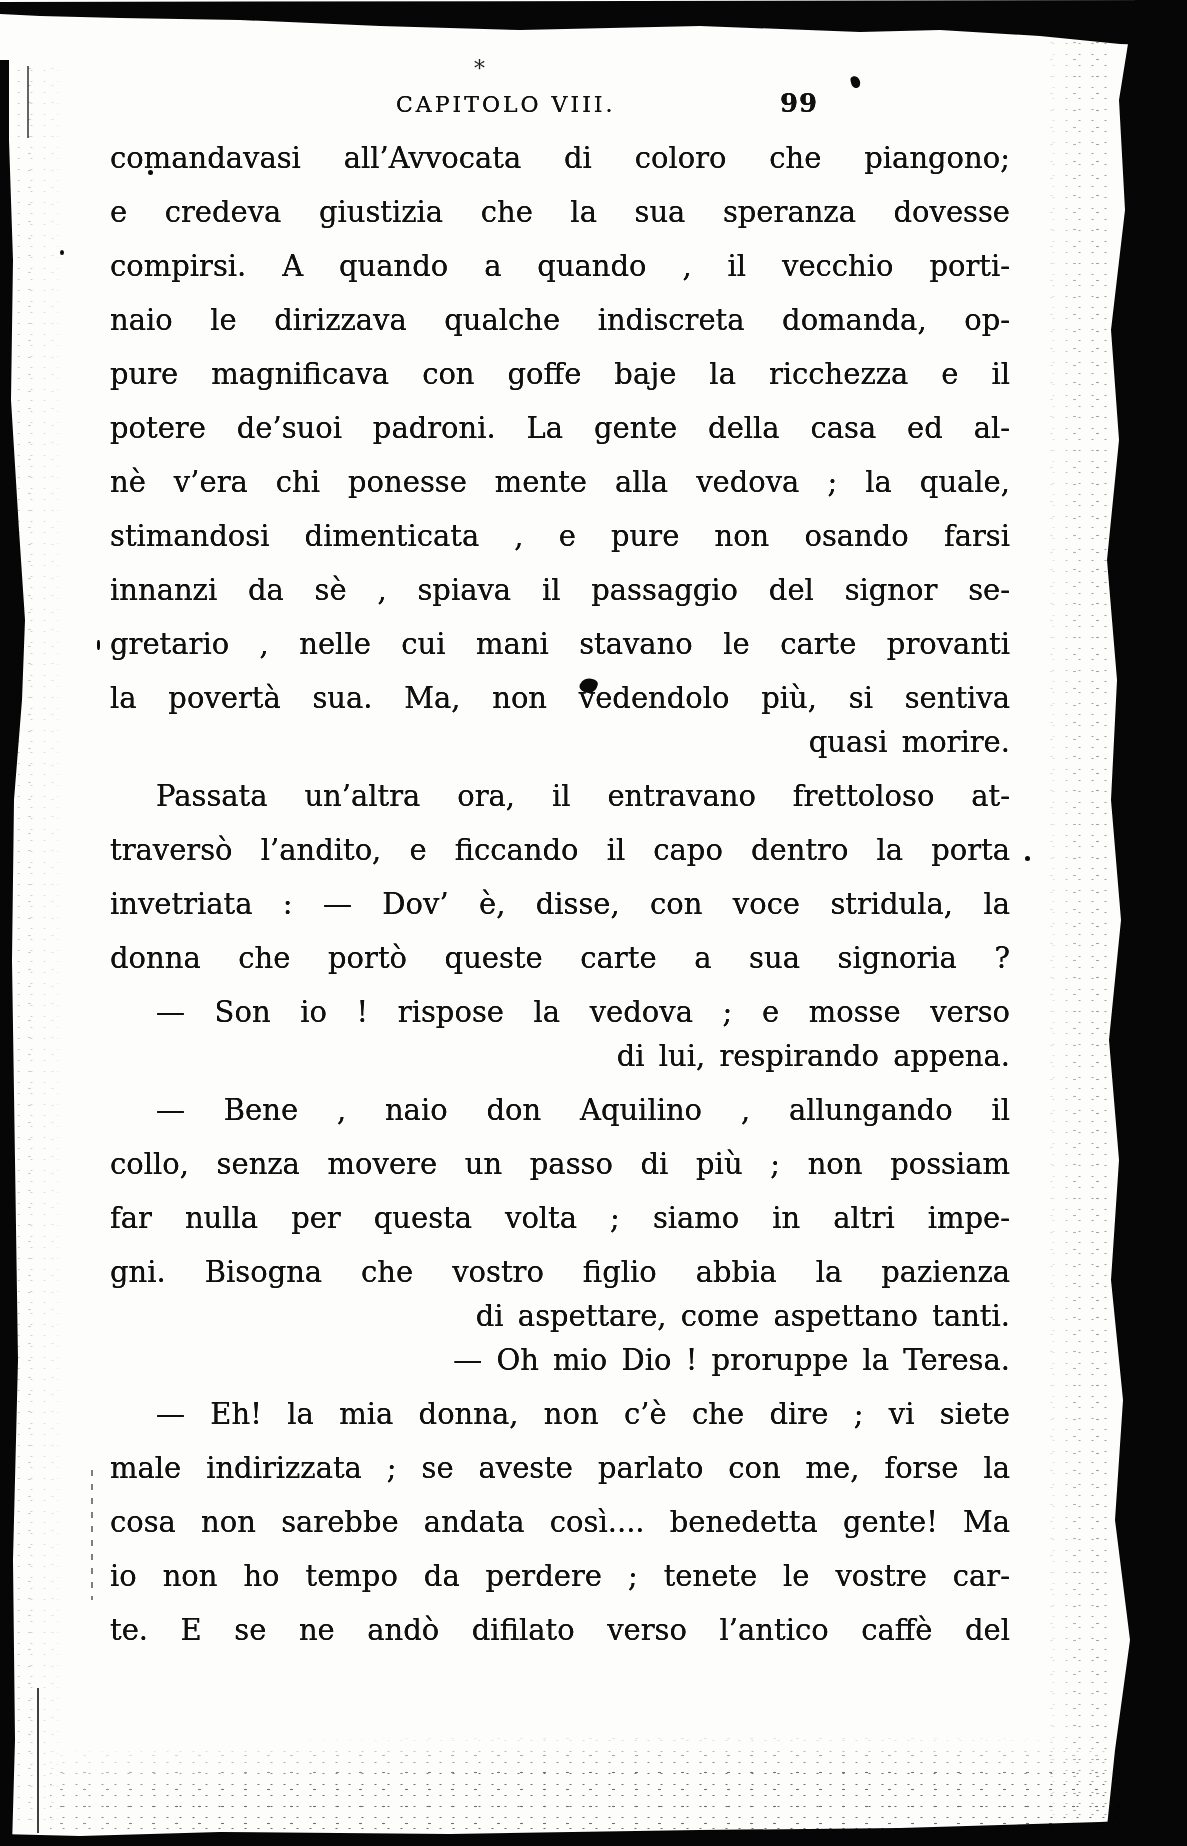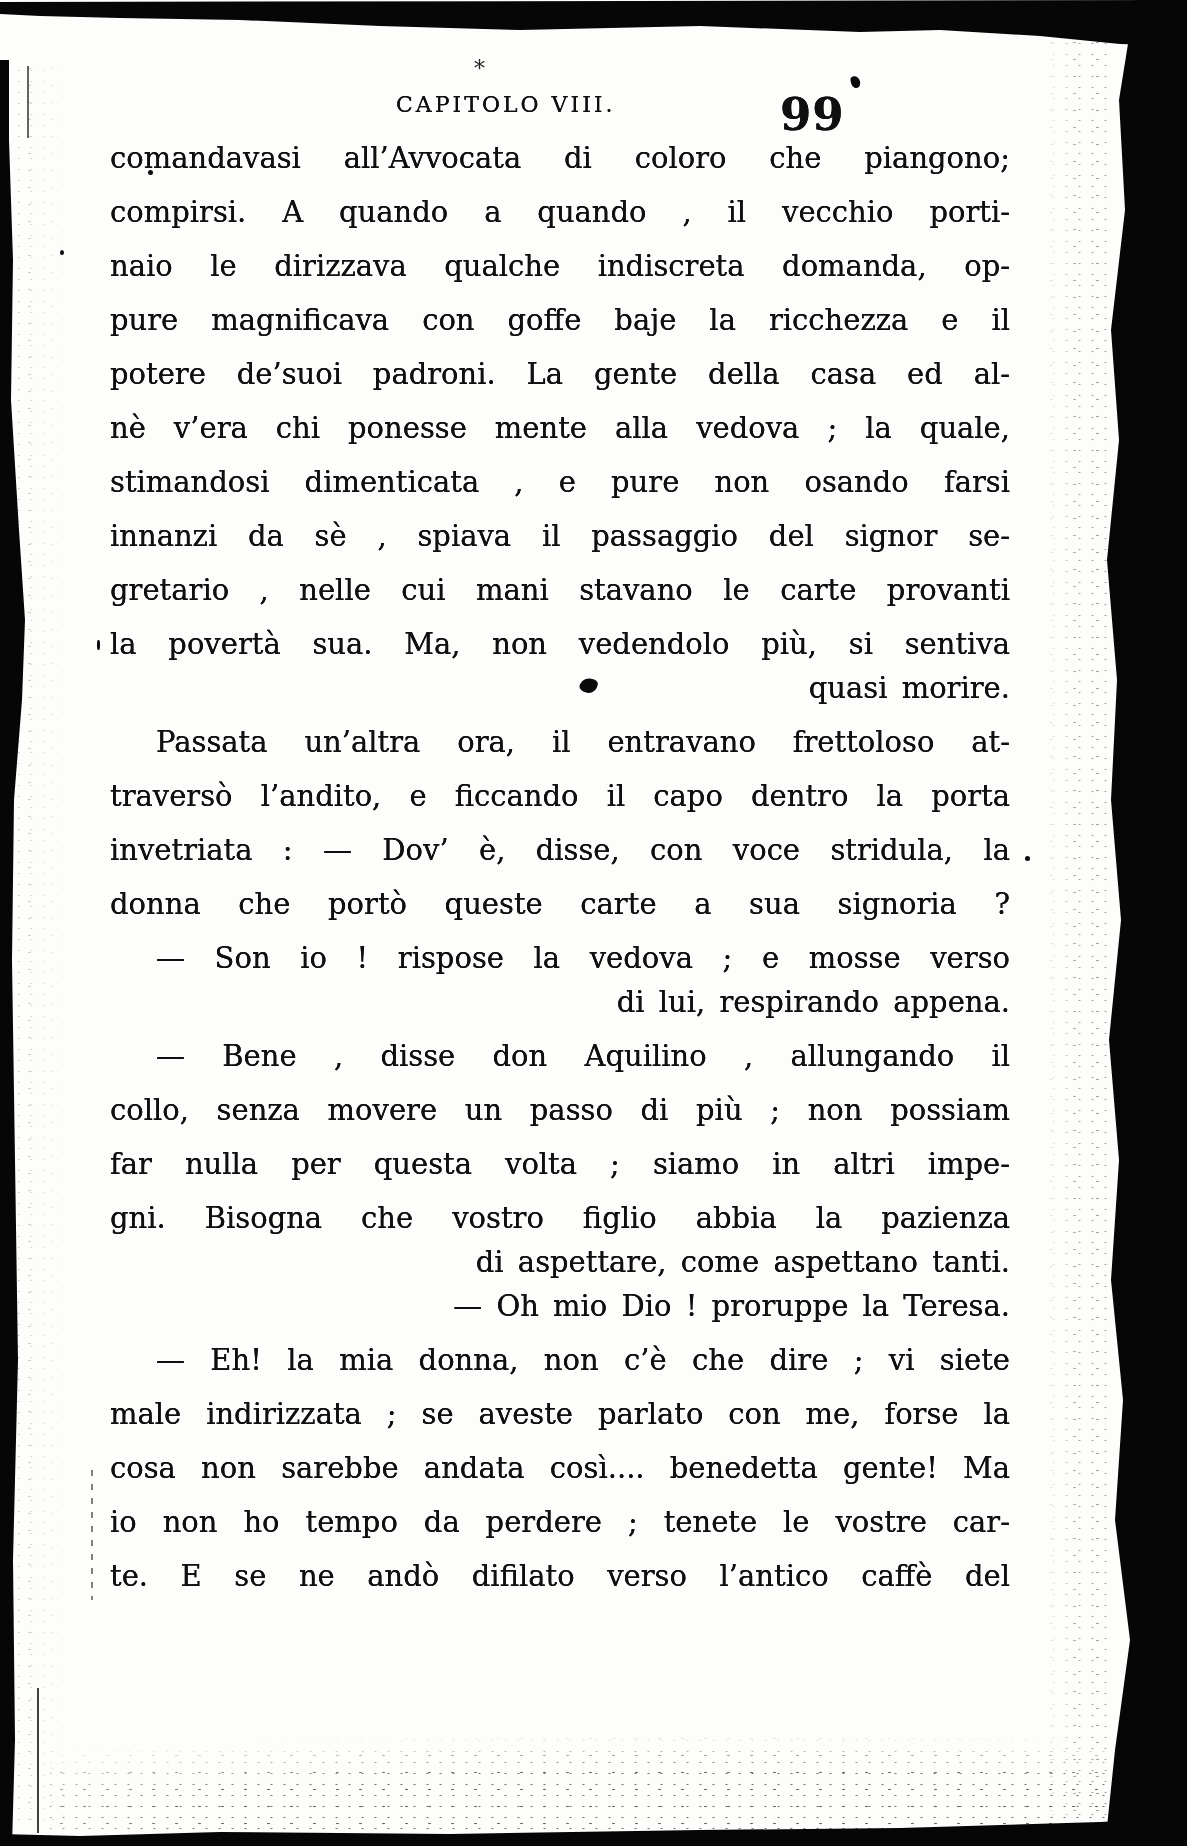--- a/index.html
+++ b/index.html
@@ -41,21 +41,21 @@
   .artifact{position:absolute;color:#0a0a0a;}
   .artifact-blob{position:absolute;background:#0a0a0a;}
   
   .chapter{
     position:absolute;left:396px;top:92px;
     font-size:22px;letter-spacing:3px;white-space:nowrap;
     text-shadow:0 0 .6px #000;
   }
   .folio{
     position:absolute;left:780px;top:88px;
-    font-size:45px;font-weight:bold;letter-spacing:1px;
+    font-size:26px;font-weight:bold;letter-spacing:1px;
     text-shadow:0 0 .6px #000;
   }
   
   .text-block{
     position:absolute;left:110px;top:126px;width:900px;
   }
   .line{
     height:44px;line-height:44px;
     font-size:29px;word-spacing:5px;
     white-space:normal;
@@ -79,37 +79,38 @@
   <div class="dash-marks"></div>
   <div class="noise noise-bottom"></div>
   <div class="noise noise-right"></div>
   <div class="noise noise-left"></div>
 
   <div class="chapter">CAPITOLO VIII.</div>
   <div class="folio">99</div>
 
   <div class="text-block">
       <div class="line j">comandavasi all’Avvocata di coloro che piangono;</div>
+      <div class="line j">e credeva giustizia che la sua speranza dovesse</div>
       <div class="line j">compirsi. A quando a quando , il vecchio porti-</div>
       <div class="line j">naio le dirizzava qualche indiscreta domanda, op-</div>
       <div class="line j">pure magnificava con goffe baje la ricchezza e il</div>
       <div class="line j">potere de’suoi padroni. La gente della casa ed al-</div>
       <div class="line j">nè v’era chi ponesse mente alla vedova ; la quale,</div>
       <div class="line j">stimandosi dimenticata , e pure non osando farsi</div>
       <div class="line j">innanzi da sè , spiava il passaggio del signor se-</div>
       <div class="line j">gretario , nelle cui mani stavano le carte provanti</div>
       <div class="line j">la povertà sua. Ma, non vedendolo più, si sentiva</div>
       <div class="line">quasi morire.</div>
       <div class="line j ind">Passata un’altra ora, il entravano frettoloso at-</div>
       <div class="line j">traversò l’andito, e ficcando il capo dentro la porta</div>
       <div class="line j">invetriata : — Dov’ è, disse, con voce stridula, la</div>
       <div class="line j">donna che portò queste carte a sua signoria ?</div>
       <div class="line j ind">— Son io ! rispose la vedova ; e mosse verso</div>
       <div class="line">di lui, respirando appena.</div>
-      <div class="line j ind">— Bene , disse don Aquilino , allungando il</div>
+      <div class="line j ind">— Bene , naio don Aquilino , allungando il</div>
       <div class="line j">collo, senza movere un passo di più ; non possiam</div>
       <div class="line j">far nulla per questa volta ; siamo in altri impe-</div>
       <div class="line j">gni. Bisogna che vostro figlio abbia la pazienza</div>
       <div class="line">di aspettare, come aspettano tanti.</div>
       <div class="line ind">— Oh mio Dio ! proruppe la Teresa.</div>
       <div class="line j ind">— Eh! la mia donna, non c’è che dire ; vi siete</div>
       <div class="line j">male indirizzata ; se aveste parlato con me, forse la</div>
       <div class="line j">cosa non sarebbe andata così.... benedetta gente! Ma</div>
       <div class="line j">io non ho tempo da perdere ; tenete le vostre car-</div>
       <div class="line j">te. E se ne andò difilato verso l’antico caffè del</div>

